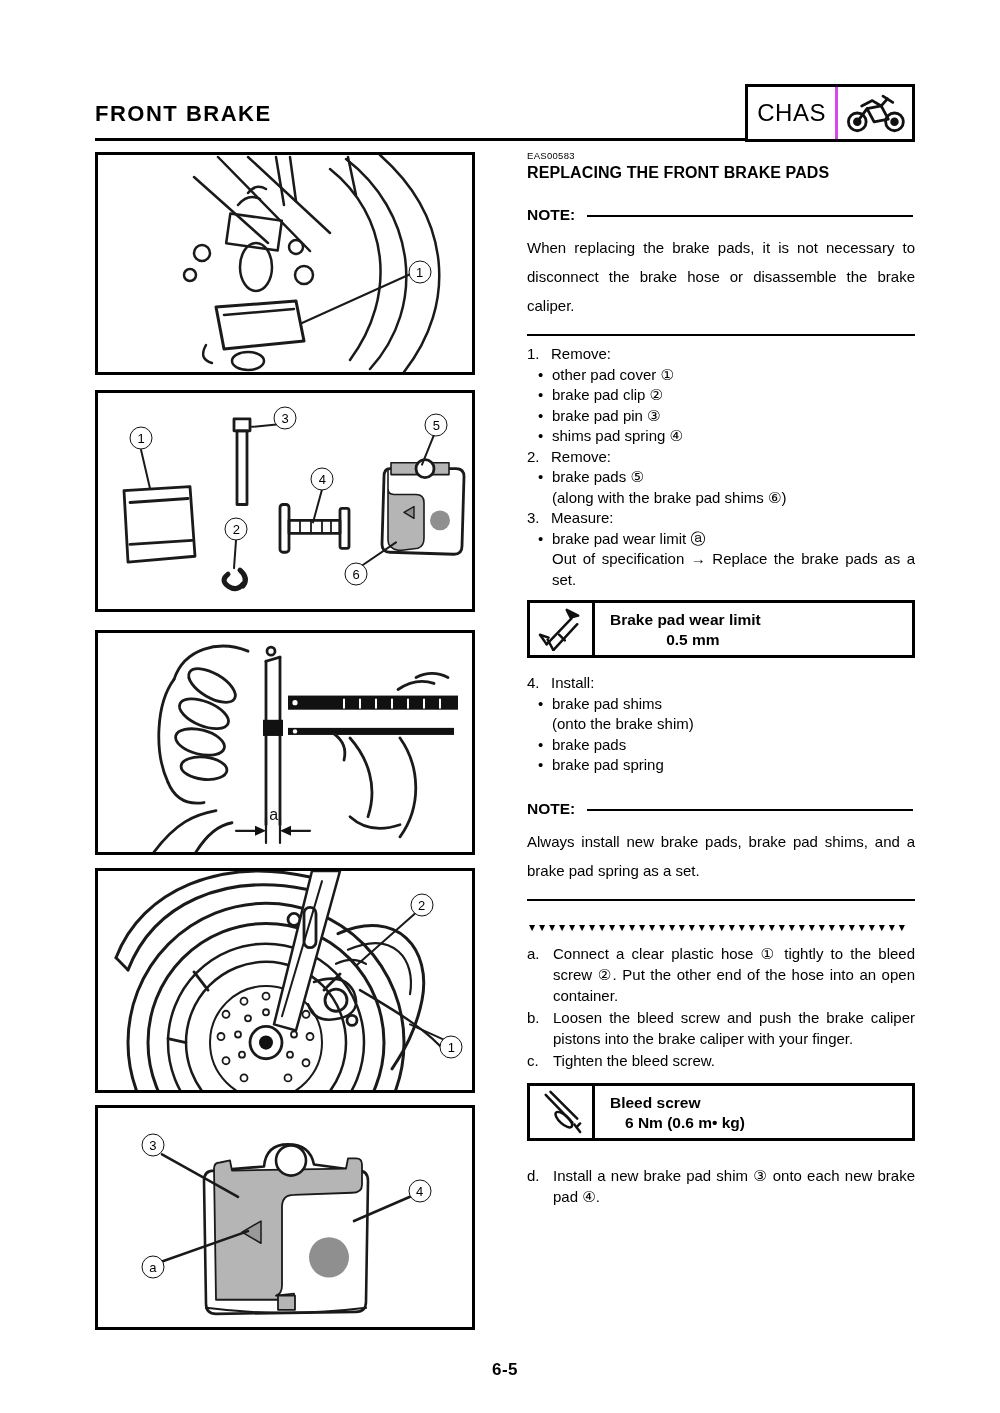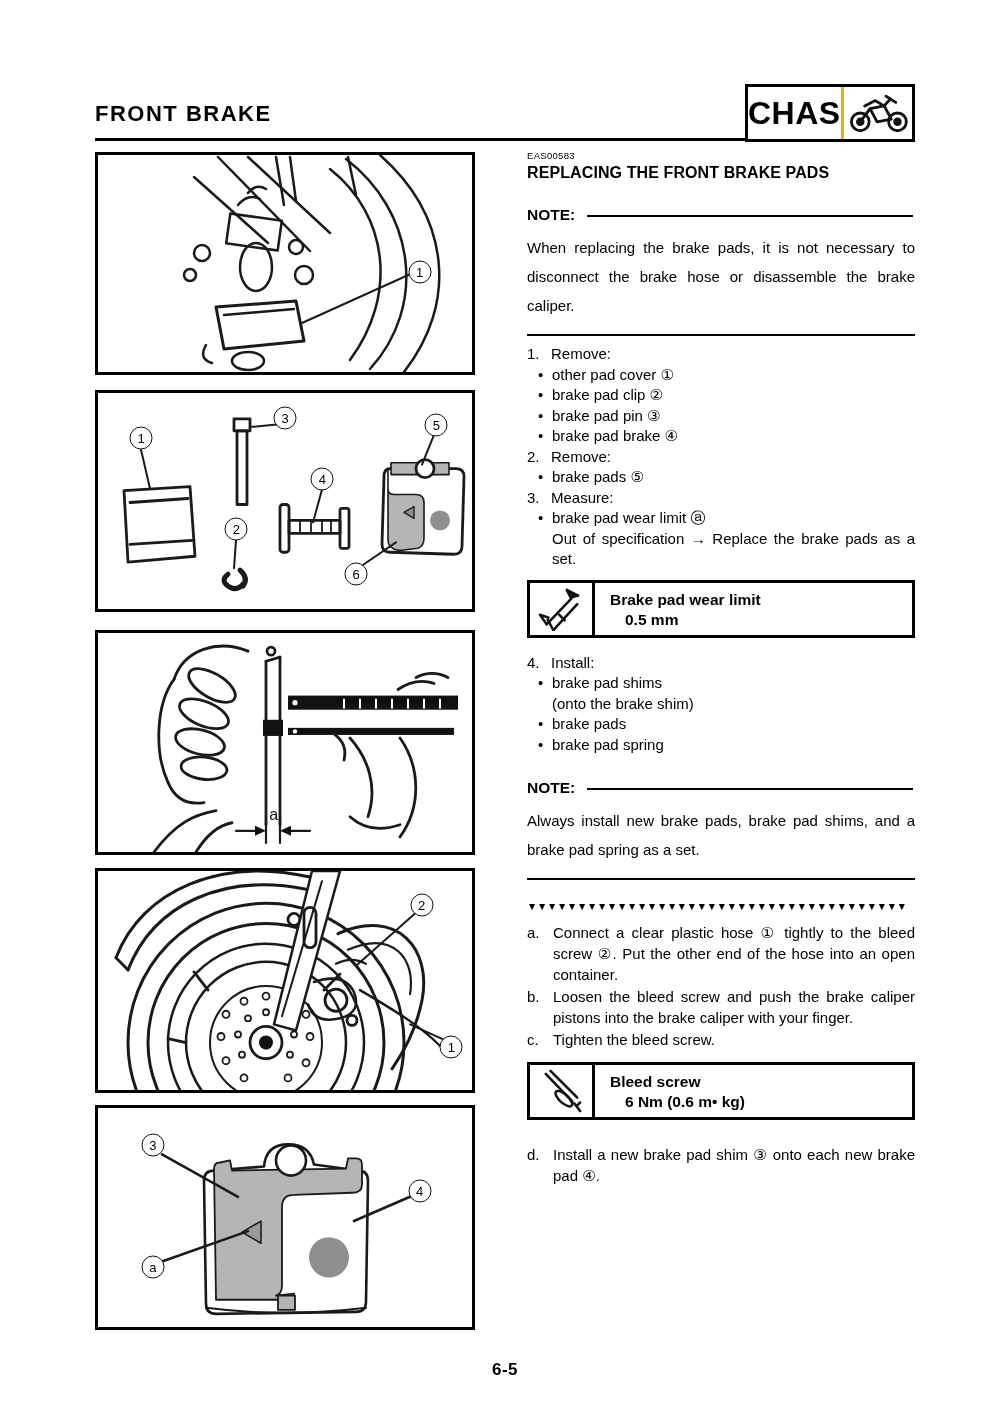--- a/index.html
+++ b/index.html
@@ -13,21 +13,21 @@
     position:absolute; left:95px; top:101px; width:617px; text-align:left;
     font-size:22px; font-weight:bold; letter-spacing:1.5px;
   }
   .header-rule { position:absolute; left:95px; top:138px; width:650px; border-top:3px solid #000; }
   .chas-box {
     position:absolute; left:745px; top:84px; width:170px; height:58px;
     border:3px solid #000; display:flex; box-sizing:border-box;
   }
   .chas-label {
     flex:1.18; display:flex; align-items:center; justify-content:center;
-    font-size:32px; font-weight:bold; border-right:3px solid #eab308; letter-spacing:0.5px;
+    font-size:24px; font-weight:normal; border-right:3px solid #d946ef; letter-spacing:0.5px;
   }
   .chas-icon { flex:1; display:flex; align-items:center; justify-content:center; }
 
   
   .figure {
     position:absolute; left:95px; width:380px; border:3px solid #000;
     box-sizing:border-box; background:#fff;
   }
   .figure svg { display:block; width:100%; height:100%; }
   #fig1 { top:152px; height:223px; }
@@ -64,21 +64,21 @@
   .spec-box {
     display:flex; border:3px solid #000; height:58px; margin-top:10px;
     box-sizing:border-box; align-items:stretch;
   }
   .spec-icon {
     width:62px; flex:none; border-right:3px solid #000;
     display:flex; align-items:center; justify-content:center;
   }
   .spec-text { padding:7px 0 4px 15px; }
   .spec-title { font-weight:bold; font-size:15.5px; line-height:20px; }
-  .spec-value { font-weight:bold; font-size:15.5px; line-height:20px; margin-left:15px; }
+  .spec-value { font-weight:bold; font-size:15.5px; line-height:20px; margin-left:15px;text-align:center; }
   .tri-row {
     margin-top:21px; font-size:10.3px; letter-spacing:-0.2px; line-height:12px;
     white-space:nowrap; overflow:hidden; color:#000;
   }
   .proc { display:flex; margin-top:9px; line-height:21px; }
   .proc-label { width:26px; flex:none; }
   .proc-text { flex:1; text-align:justify; }
   .pageno {
     position:absolute; left:95px; top:1334px; width:820px; text-align:center;
     font-size:17px; font-weight:bold; letter-spacing:0.5px;margin-top:26px;
@@ -325,32 +325,33 @@
 
     <div class="step">
       <div class="step-head">
         <span class="step-num">1.</span>
         <span>Remove:</span>
       </div>
       <ul class="bullets">
         <li><span class="bmark">•</span><span>other pad cover ①</span></li>
         <li><span class="bmark">•</span><span>brake pad clip ②</span></li>
         <li><span class="bmark">•</span><span>brake pad pin ③</span></li>
-        <li><span class="bmark">•</span><span>brake pad brake ④</span></li>
+        <li><span class="bmark">•</span><span>shims pad spring ④</span></li>
       </ul>
     </div>
 
     <div class="step" style="margin-top:0">
       <div class="step-head">
         <span class="step-num">2.</span>
         <span>Remove:</span>
       </div>
       <ul class="bullets">
         <li>
           <span class="bmark">•</span><span>brake pads ⑤</span>
+          <div class="bullet-sub">(along with the brake pad shims ⑥)</div>
         </li>
       </ul>
     </div>
 
     <div class="step" style="margin-top:0">
       <div class="step-head">
         <span class="step-num">3.</span>
         <span>Measure:</span>
       </div>
       <ul class="bullets">

